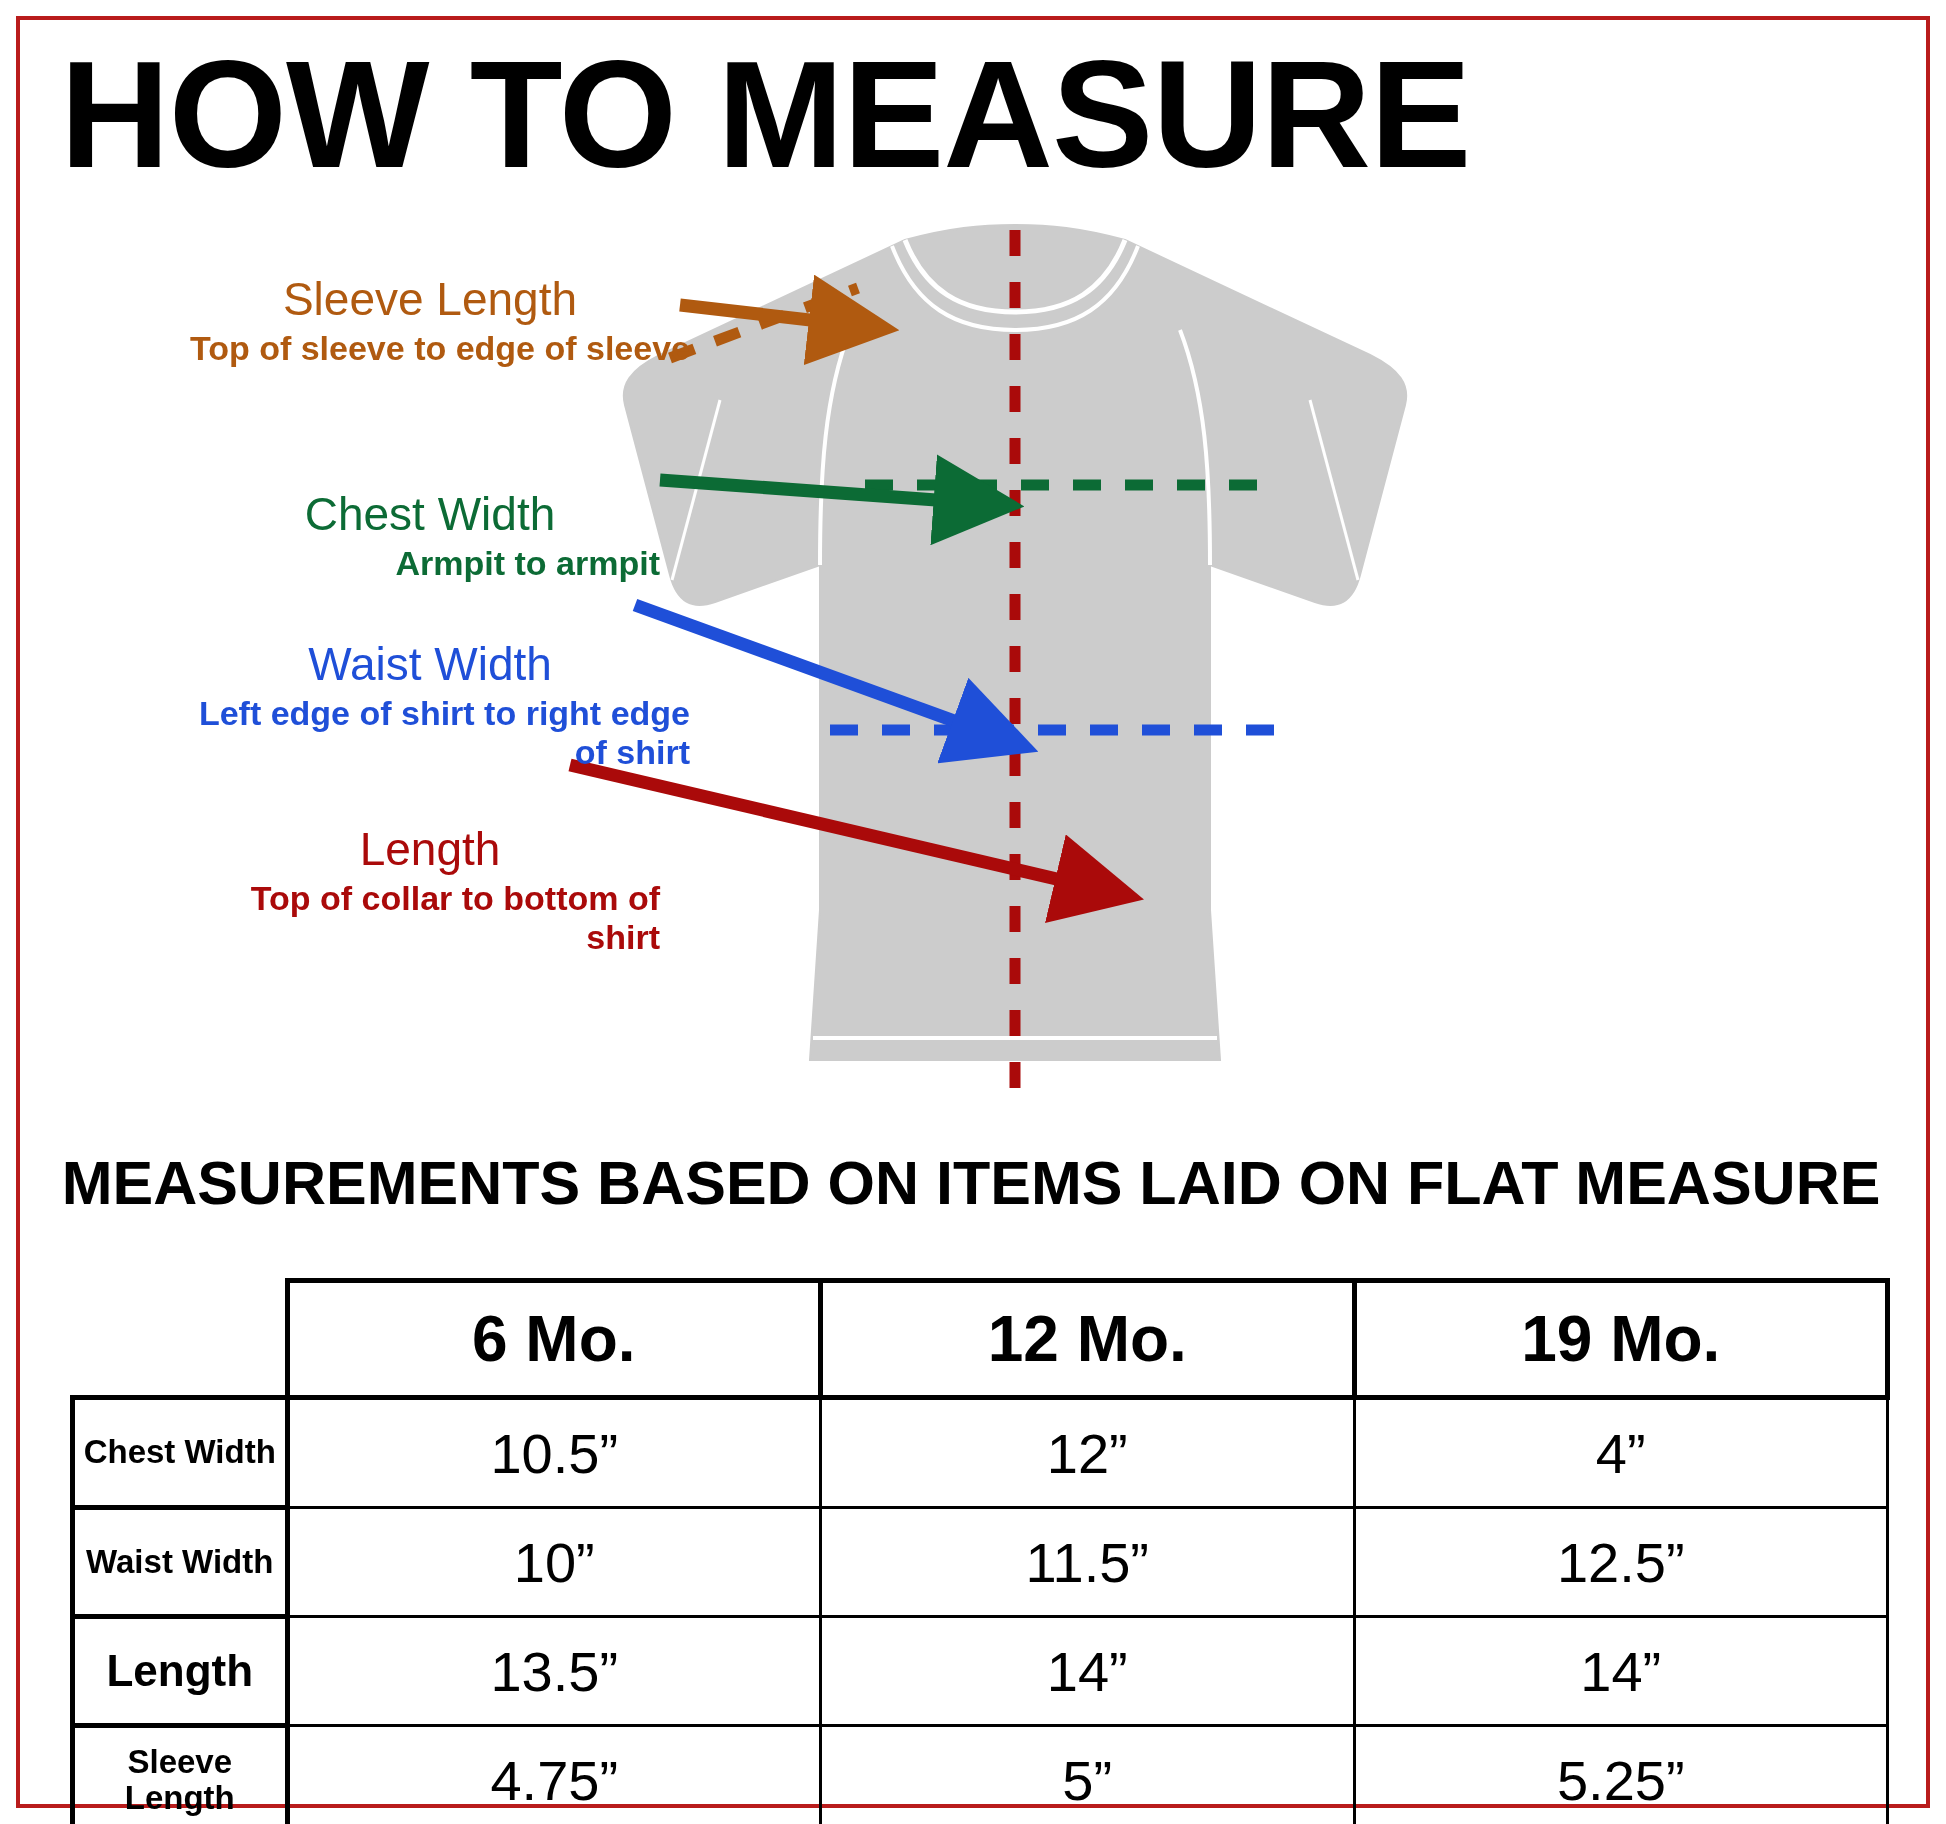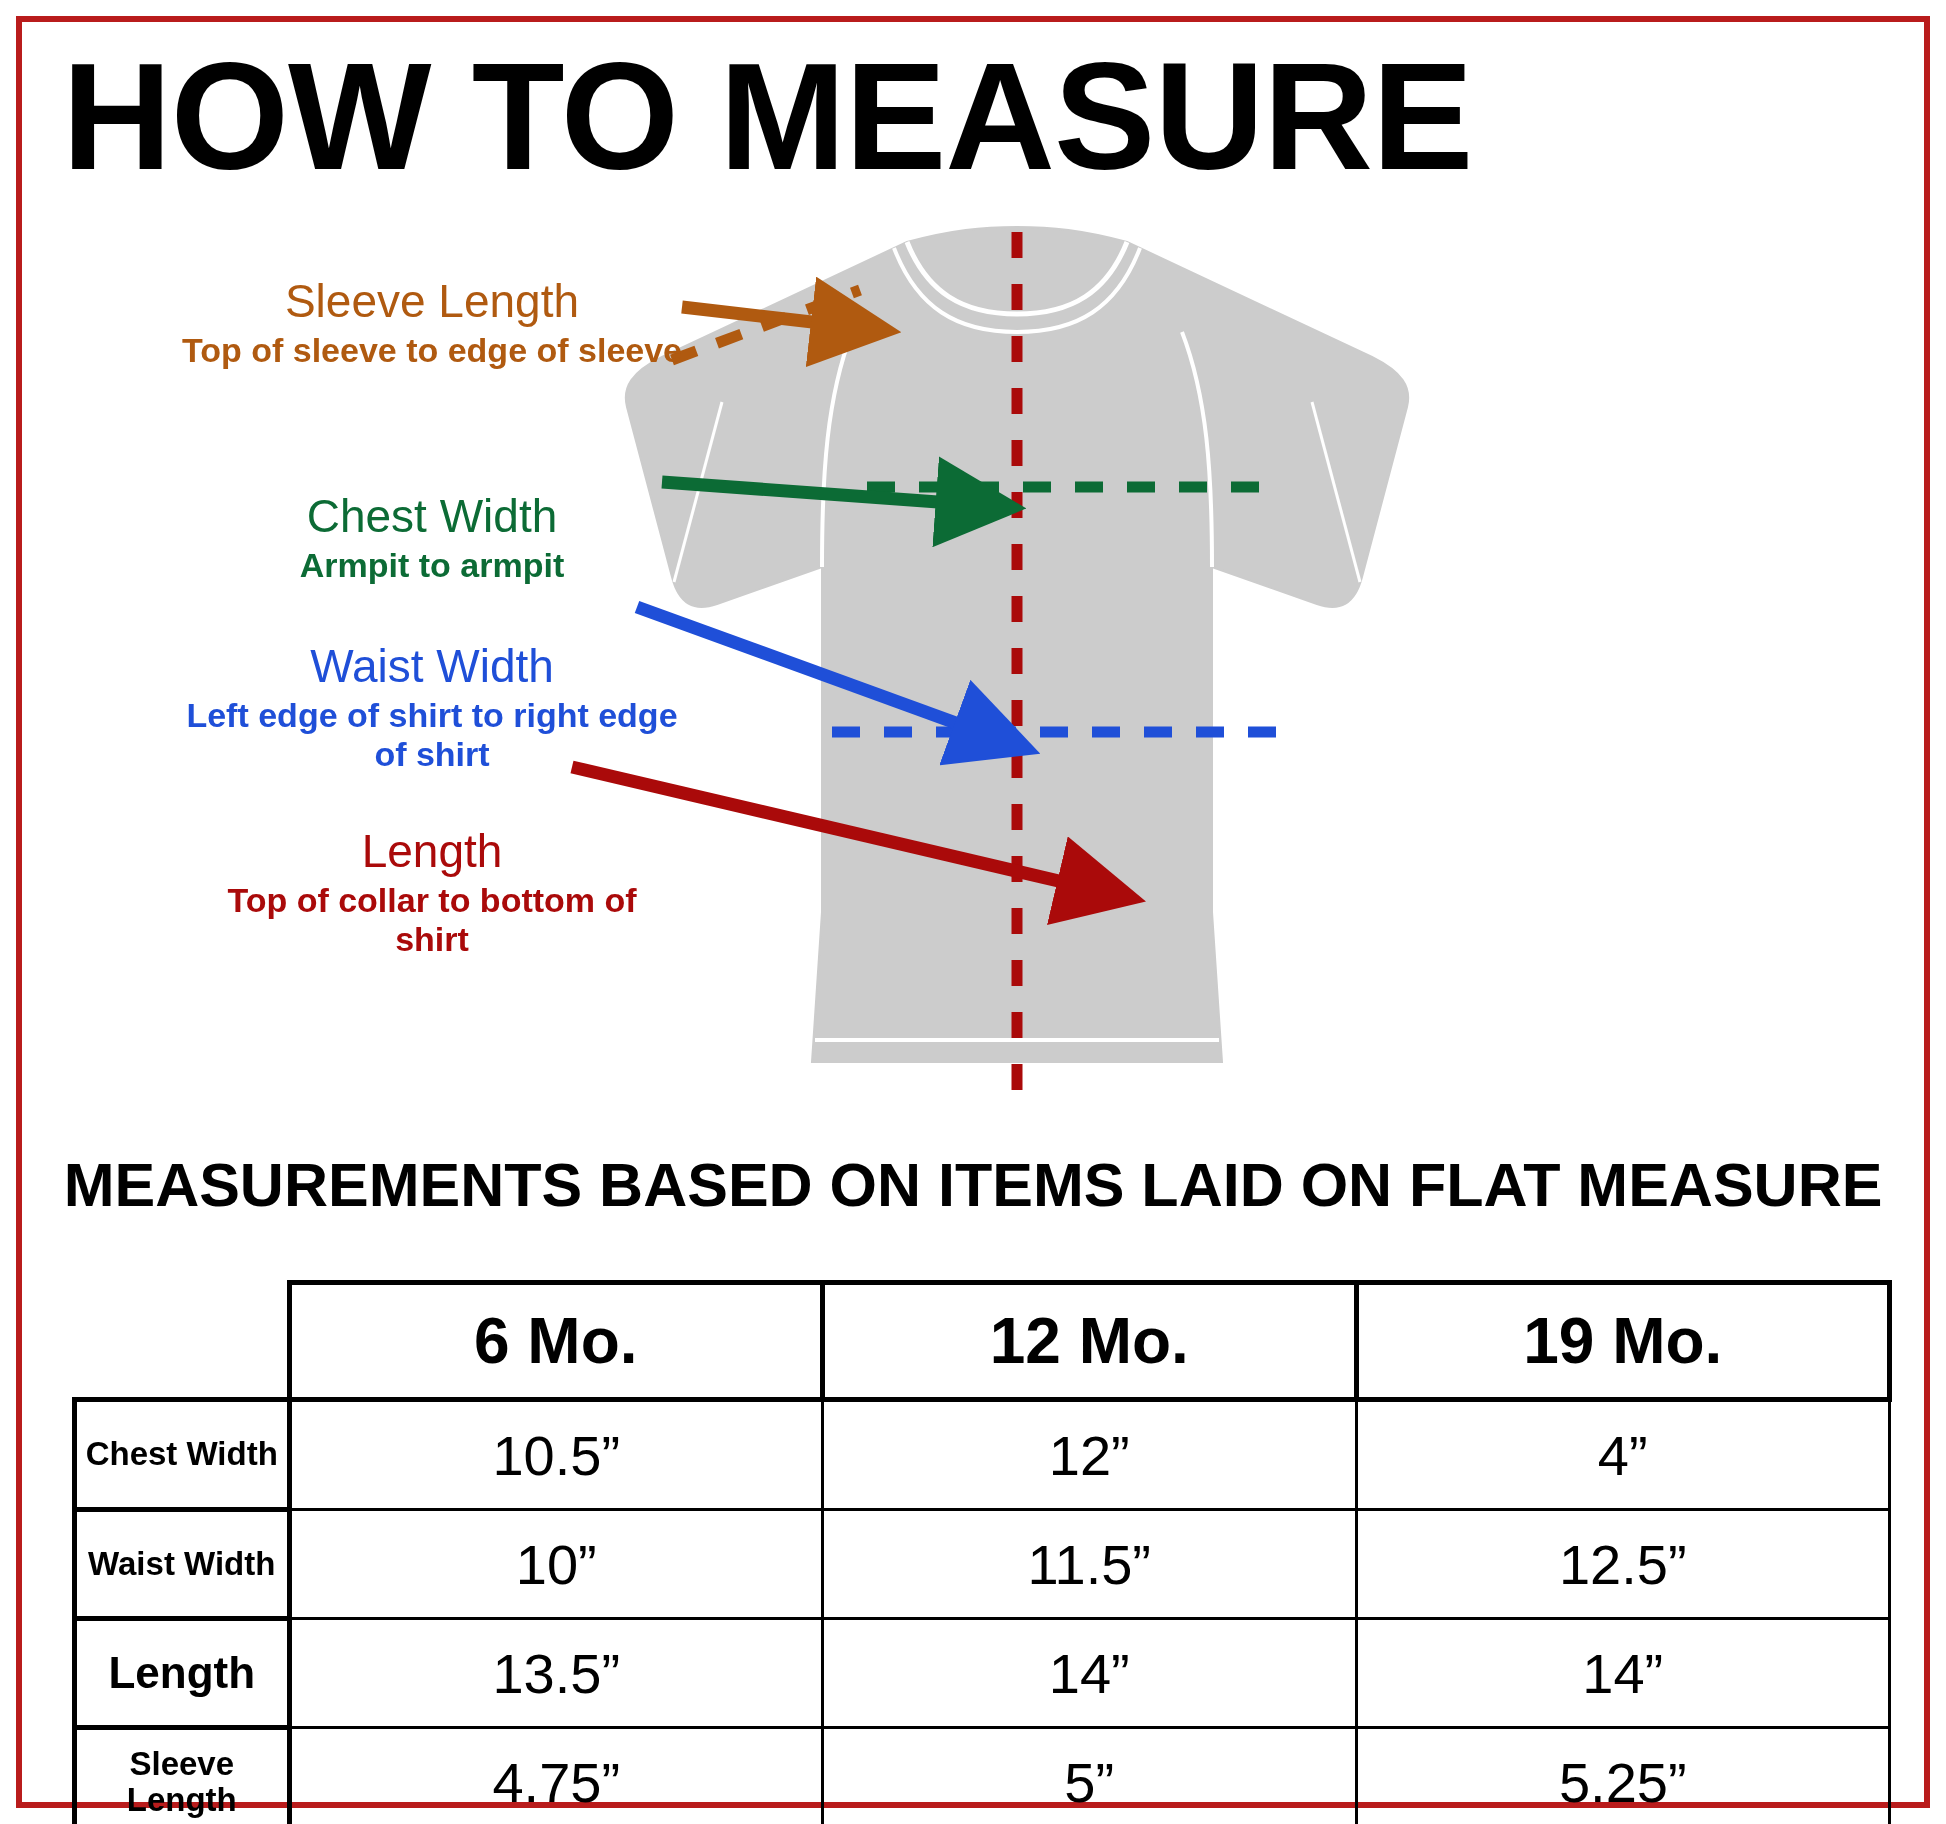--- a/index.html
+++ b/index.html
@@ -17,21 +17,21 @@
     background: #ffffff;
     box-sizing: border-box;
     overflow: hidden;
   }
   #frame {
     position: absolute;
     left: 16px;
     top: 16px;
     width: 1914px;
     height: 1792px;
-    border: 6px solid #b91c1c;
+    border: 4px solid #b91c1c;
     box-sizing: border-box;
     background: #ffffff;
   }
 
   
   .title {
     position: absolute;
     left: 40px;
     top: 18px;
     width: 1830px;
@@ -63,20 +63,21 @@
   .callout .head {
     font-size: 46px;
     line-height: 1.05;
     white-space: nowrap;
   }
   .callout .sub {
     font-size: 34px;
     font-weight: bold;
     line-height: 1.15;
     margin-top: 6px;
+    text-align: right;
   }
 
   #callout-sleeve { left: 150px; top: 55px; width: 520px; color: #b05a10; }
   #callout-chest  { left: 180px; top: 270px; width: 460px; color: #0c6b35; }
   #callout-waist  { left: 150px; top: 420px; width: 520px; color: #1f4fd8; }
   #callout-length { left: 180px; top: 605px; width: 460px; color: #aa0a0a; }
 
   
   .subtitle {
     position: absolute;

